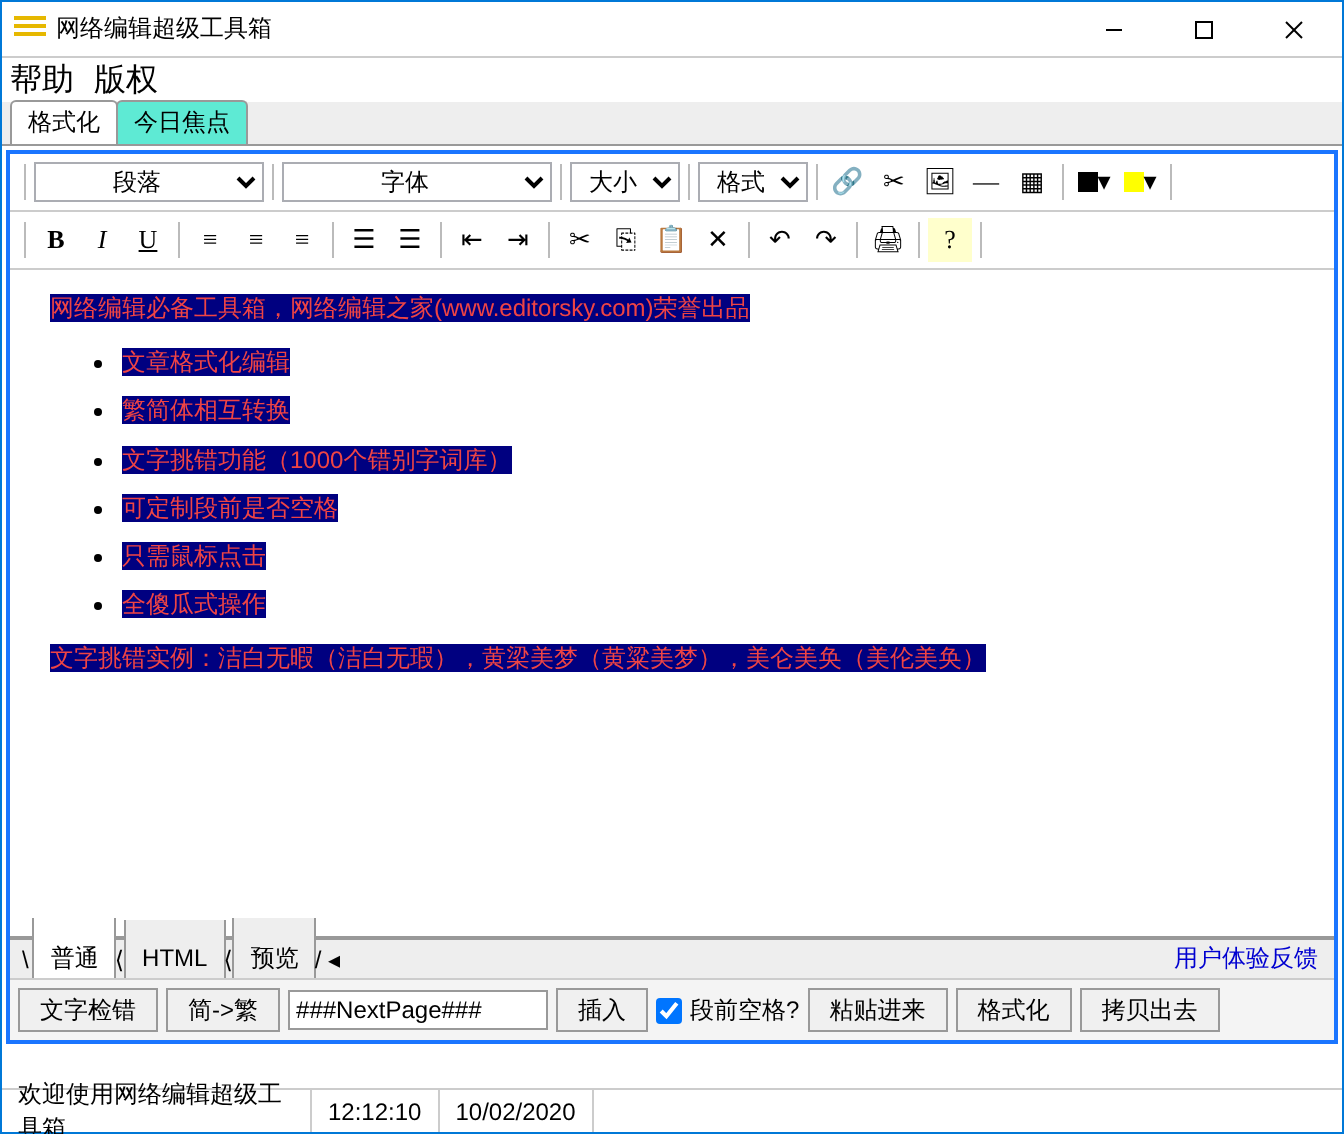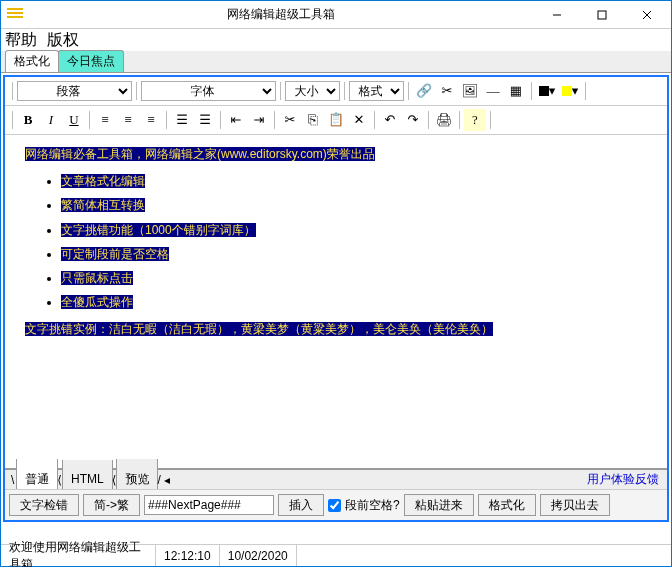--- a/index.html
+++ b/index.html
@@ -1,39 +1,39 @@
 <!DOCTYPE html>
 <html><head>
 <meta charset="utf-8">
 <style>
 * { box-sizing: border-box; margin: 0; padding: 0; }
 body { font-family: "SimSun", "Microsoft YaHei", sans-serif; font-size: 12px; background: #fff; }
 .window { width: 672px; height: 567px; border: 1px solid #0078d7; background: #fff; display: flex; flex-direction: column; }
 .titlebar { height: 28px; background: #fff; display: flex; align-items: center; padding: 0 2px 0 6px; border-bottom: 1px solid #ccc; }
 .title-icon { width: 16px; height: 14px; margin-right: 5px; display: inline-flex; flex-direction: column; gap: 2px; }
 .title-icon span { display: block; height: 2px; background: #e6b800; }
-.title-text { flex: 1; font-size: 12px; text-align: center; }
+.title-text { flex: 1; font-size: 12px; }
 .win-controls { display: flex; }
 .win-btn { width: 45px; height: 26px; display: flex; align-items: center; justify-content: center; cursor: default; font-size: 10px; }
 .menubar { height: 22px; display: flex; align-items: center; padding-left: 4px; gap: 10px; font-size: 16px; }
 .tabbar { height: 22px; display: flex; align-items: flex-end; padding-left: 4px; border-bottom: 1px solid #999; background: #eee; }
 .tab { padding: 2px 8px; border: 1px solid #999; border-bottom: none; background: #5eead4; font-size: 12px; cursor: default; margin-right: -1px; position: relative; border-radius: 3px 3px 0 0; }
 .tab.active { background: #fff; z-index: 1; }
 .main-outer { flex: 1; border: 2px solid #1a75ff; margin: 2px; display: flex; flex-direction: column; overflow: hidden; }
 .toolbar-row { display: flex; align-items: center; padding: 3px 4px; border-bottom: 1px solid #ccc; gap: 1px; flex-wrap: wrap; }
 .tb-sep { width: 1px; height: 18px; background: #bbb; margin: 0 3px; }
 .tb-select { border: 1px solid #abadb3; font-size: 12px; height: 20px; background: #fff; text-align: center; }
 .tb-select.w1 { width: 115px; }
 .tb-select.w2 { width: 135px; }
 .tb-select.w3 { width: 55px; }
 .tb-select.w4 { width: 55px; }
 .tb-btn { width: 22px; height: 22px; border: 1px solid transparent; background: transparent; display:inline-flex; align-items:center; justify-content:center; cursor:default; font-size:13px; font-family: "Times New Roman", serif; }
 .swatch { width: 10px; height: 10px; display: inline-block; }
 .editor { flex: 1; background: #fff; padding: 10px 20px; overflow: auto; font-size: 12px; line-height: 1.6; border-bottom: 1px solid #999; }
-.hl { background: #000080; color: #fde047; display: inline; }
+.hl { background: #000080; color: #ef4444; display: inline; }
 .editor ul { margin: 8px 0 8px 36px; }
 .editor li { list-style: disc; margin: 5px 0; }
 .bottom-tabs { height: 20px; background: #eee; display: flex; align-items: center; padding-left: 6px; font-size: 12px; border-top: 1px solid #999; }
 .btab { padding: 12px 8px; border: 1px solid #999; border-top: none; background: #eee; margin-right: -1px; border-radius: 0 0 4px 4px; }
 .btab.active { background: #fff; }
 .feedback { margin-left: auto; margin-right: 8px; color: #0000d0; }
 .action-row { display: flex; align-items: center; padding: 4px 4px; gap: 4px; background: #f4f4f4; border-top: 1px solid #ccc; }
 .btn { padding: 1px 10px; height: 22px; border: 1px solid #999; background: #f0f0f0; font-size: 12px; cursor: default; }
 .txtfield { height: 20px; border: 1px solid #999; font-size: 12px; padding: 0 3px; width: 130px; }
 .chk { width: 13px; height: 13px; }

